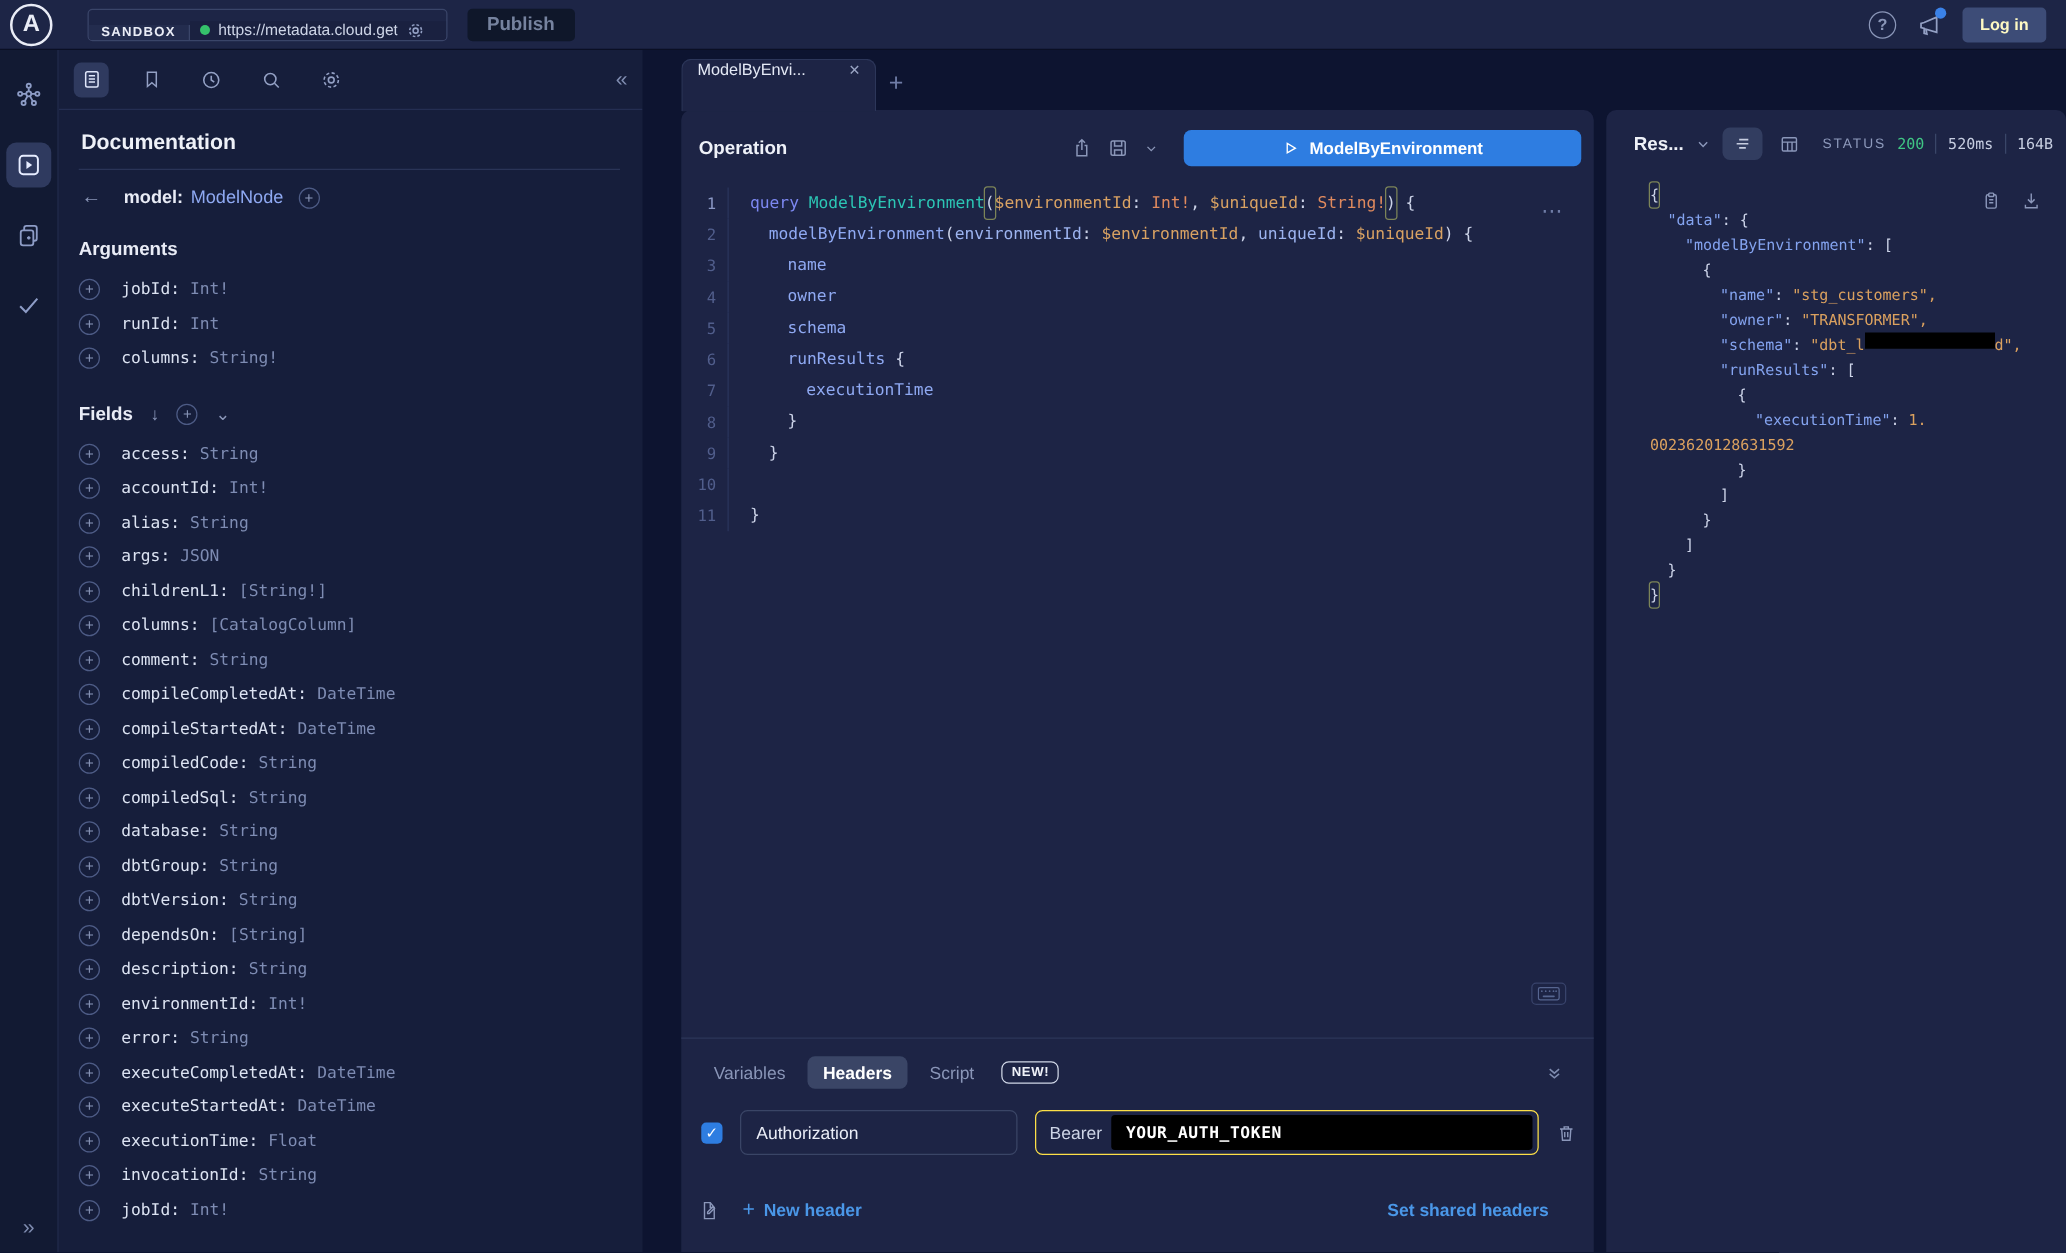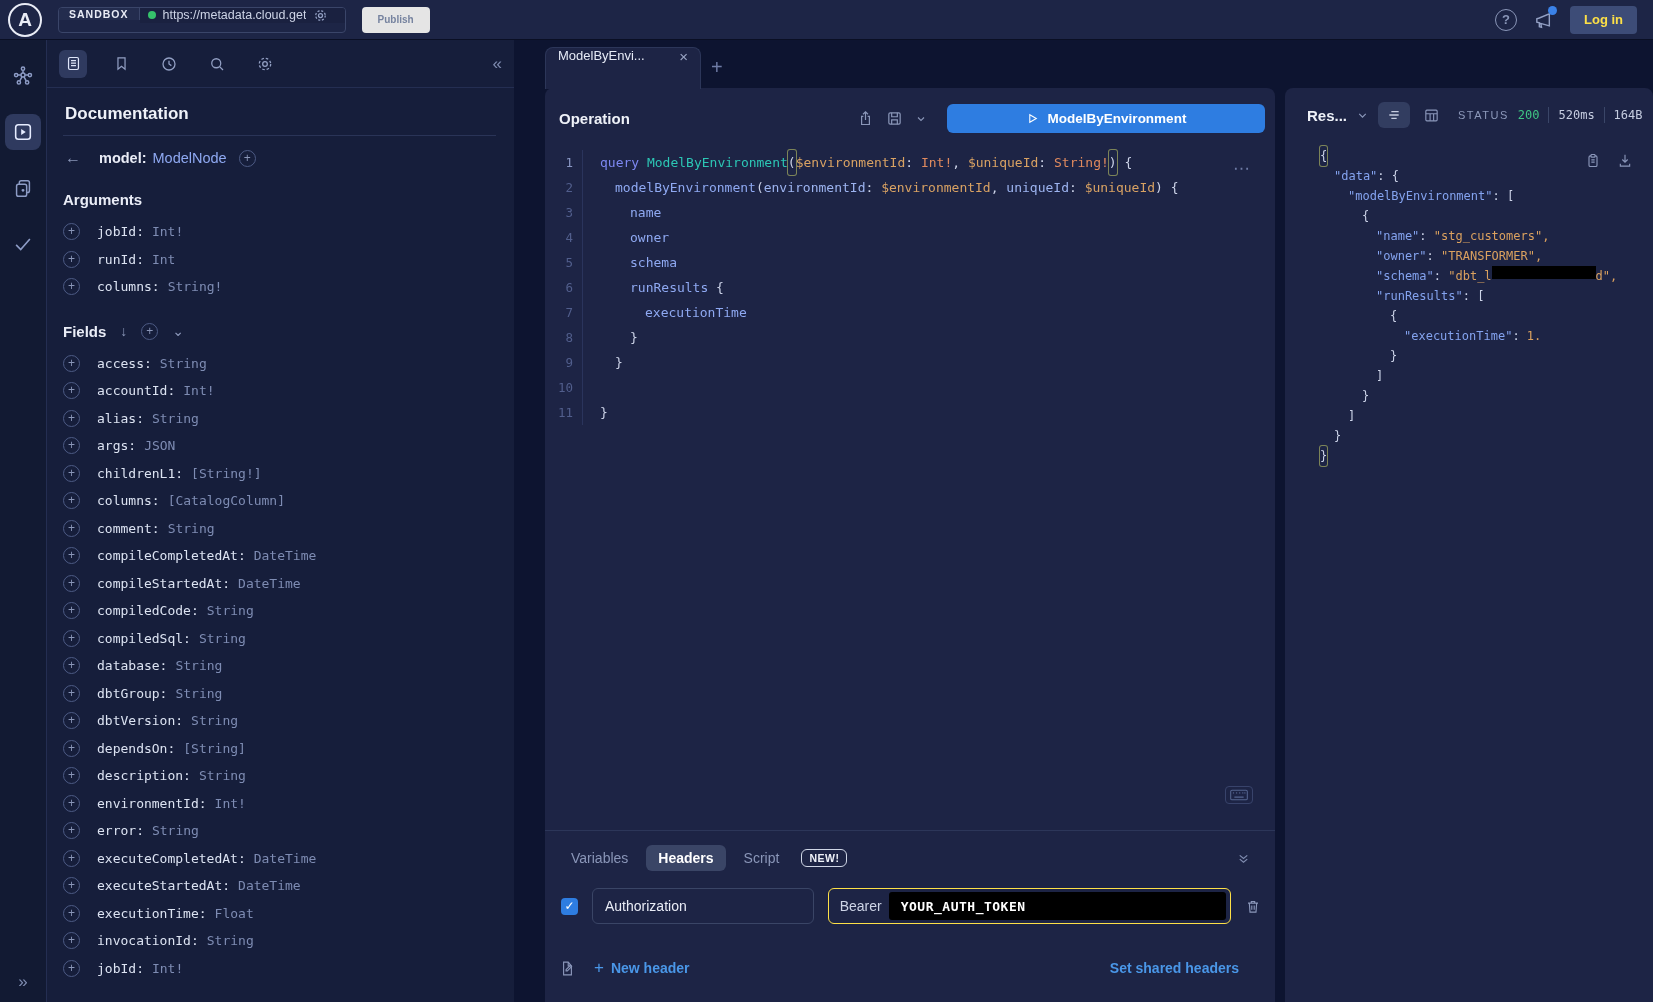--- a/index.html
+++ b/index.html
@@ -3,31 +3,31 @@
 <meta charset="utf-8">
 <style>
   *{box-sizing:border-box;margin:0;padding:0}
   html,body{background:#0d1430}
   body{font-family:"Liberation Sans",sans-serif;color:#e9ecf6}
   #app{position:relative;width:1653px;height:1002px;background:#0d1430;overflow:hidden}
 
   
   .topbar{position:absolute;left:0;top:0;width:100%;height:40px;background:#1d2546;border-bottom:1px solid #0a0f24;display:flex;align-items:center;padding:0 10px;gap:8px}
   .logo{width:34px;height:34px;border:2px solid #e9ecf6;border-radius:50%;display:flex;align-items:center;justify-content:center;font-weight:bold;font-size:19px;margin-left:-2px}
-  .urlgroup{display:flex;align-items:flex-start;height:26px;border:1px solid #3a4569;border-radius:4px;overflow:hidden;margin-left:8px}
+  .urlgroup{display:flex;align-items:flex-end;height:26px;border:1px solid #3a4569;border-radius:4px;overflow:hidden;margin-left:20px}
   .sandbox-chip{display:flex;align-items:center;padding:0 10px;font-size:10.5px;font-weight:bold;letter-spacing:1px;color:#e9ecf6;border-right:1px solid #3a4569;background:#232c4e}
   .urlbox{display:flex;align-items:center;gap:7px;padding:0 8px;width:205px;background:#1a2140}
   .greendot{width:8px;height:8px;border-radius:50%;background:#35c26b}
   .urltext{font-size:12.5px;color:#cdd4e6;white-space:nowrap;overflow:hidden}
-  .btn-publish{height:26px;padding:0 16px;margin-left:8px;background:#e5e5e5;border:none;border-radius:4px;color:#76839f;font-weight:bold;font-size:10px}
+  .btn-publish{height:26px;padding:0 16px;margin-left:8px;background:#0f172a;border:none;border-radius:4px;color:#76839f;font-weight:bold;font-size:15px}
   .topbar-right{margin-left:auto;display:flex;align-items:center;gap:16px;padding-right:6px}
   .qcircle{width:22px;height:22px;border:1.5px solid #8a96b8;border-radius:50%;display:flex;align-items:center;justify-content:center;font-size:13px;color:#8a96b8;font-weight:bold}
   .mega{position:relative}
   .mega .dot{position:absolute;right:-3px;top:-4px;width:9px;height:9px;border-radius:50%;background:#3b82e8}
-  .btn-login{height:28px;padding:0 14px;background:#3d4c77;border:none;border-radius:4px;color:#fde047;font-weight:bold;font-size:13px}
+  .btn-login{height:28px;padding:0 14px;background:#3d4c77;border:none;border-radius:4px;color:#fef9c3;font-weight:bold;font-size:13px}
 
   
   .rail{position:absolute;left:0;top:40px;width:47px;height:962px;background:#121a33;border-right:1px solid #242e52;display:flex;flex-direction:column;align-items:center;padding-top:18px;gap:20px}
   .railbtn{width:36px;height:36px;display:flex;align-items:center;justify-content:center;border-radius:8px;color:#8d9cc6}
   .railbtn.active{background:#2f3a5f;color:#e6ecff}
   .rail-bottom{margin-top:auto;margin-bottom:10px;font-size:17px;color:#7f8cb0}
 
   
   .docs{position:absolute;left:47px;top:40px;width:467px;height:962px;background:#161e3b;overflow:hidden}
   .docs-toolbar{height:48px;border-bottom:1px solid #242e52;display:flex;align-items:center;padding:0 12px;gap:20px;color:#93a0c4}
@@ -563,20 +563,23 @@
         <div class="rl">
           <span class="lc"><span class="ig"></span><span class="ig"></span><span class="ig"></span><span class="ig"></span><span class="tk-key">"runResults"</span><span class="tk-pun">: [</span></span>
         </div>
         <div class="rl">
           <span class="lc"><span class="ig"></span><span class="ig"></span><span class="ig"></span><span class="ig"></span><span class="ig"></span><span class="tk-pun">{</span></span>
         </div>
         <div class="rl">
           <span class="lc"><span class="ig"></span><span class="ig"></span><span class="ig"></span><span class="ig"></span><span class="ig"></span><span class="ig"></span><span class="tk-key">"executionTime"</span><span class="tk-pun">: </span><span class="tk-num">1.</span></span>
         </div>
         <div class="rl">
+          <span class="lc"><span class="tk-num">0023620128631592</span></span>
+        </div>
+        <div class="rl">
           <span class="lc"><span class="ig"></span><span class="ig"></span><span class="ig"></span><span class="ig"></span><span class="ig"></span><span class="tk-pun">}</span></span>
         </div>
         <div class="rl">
           <span class="lc"><span class="ig"></span><span class="ig"></span><span class="ig"></span><span class="ig"></span><span class="tk-pun">]</span></span>
         </div>
         <div class="rl">
           <span class="lc"><span class="ig"></span><span class="ig"></span><span class="ig"></span><span class="tk-pun">}</span></span>
         </div>
         <div class="rl">
           <span class="lc"><span class="ig"></span><span class="ig"></span><span class="tk-pun">]</span></span>

